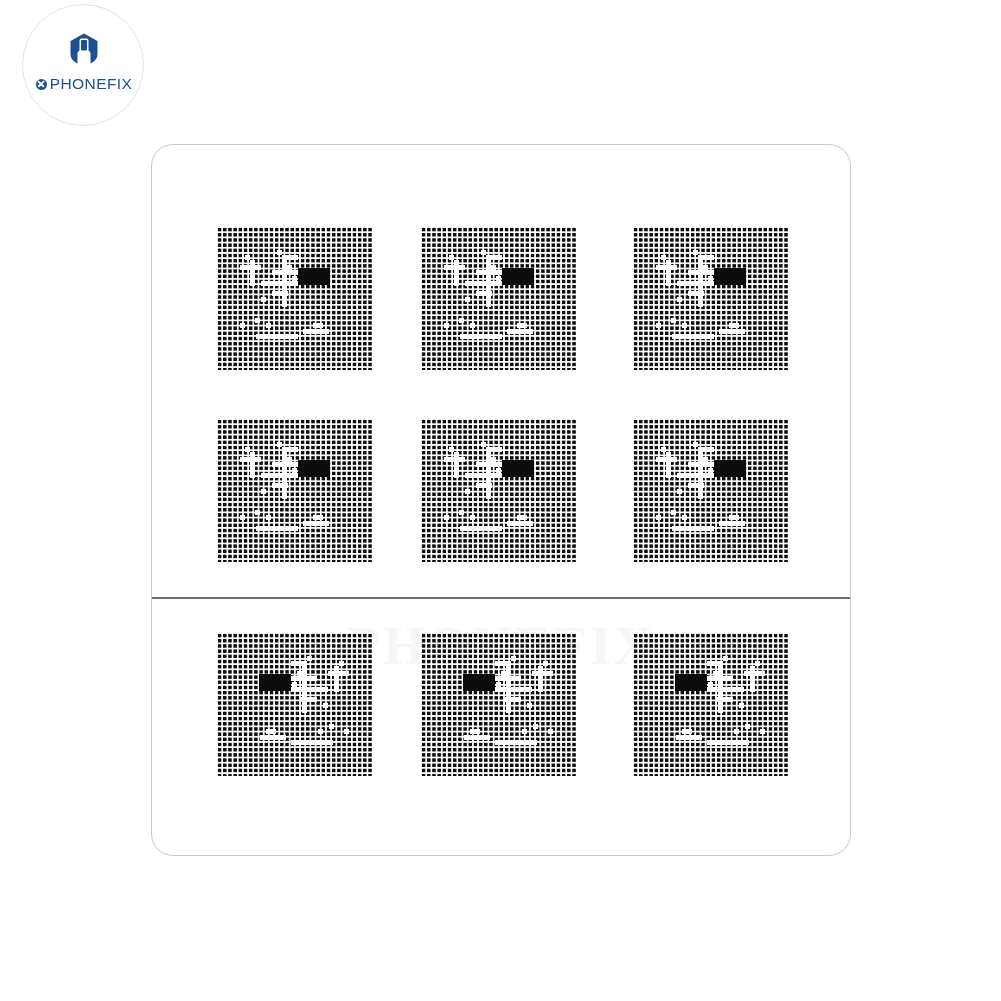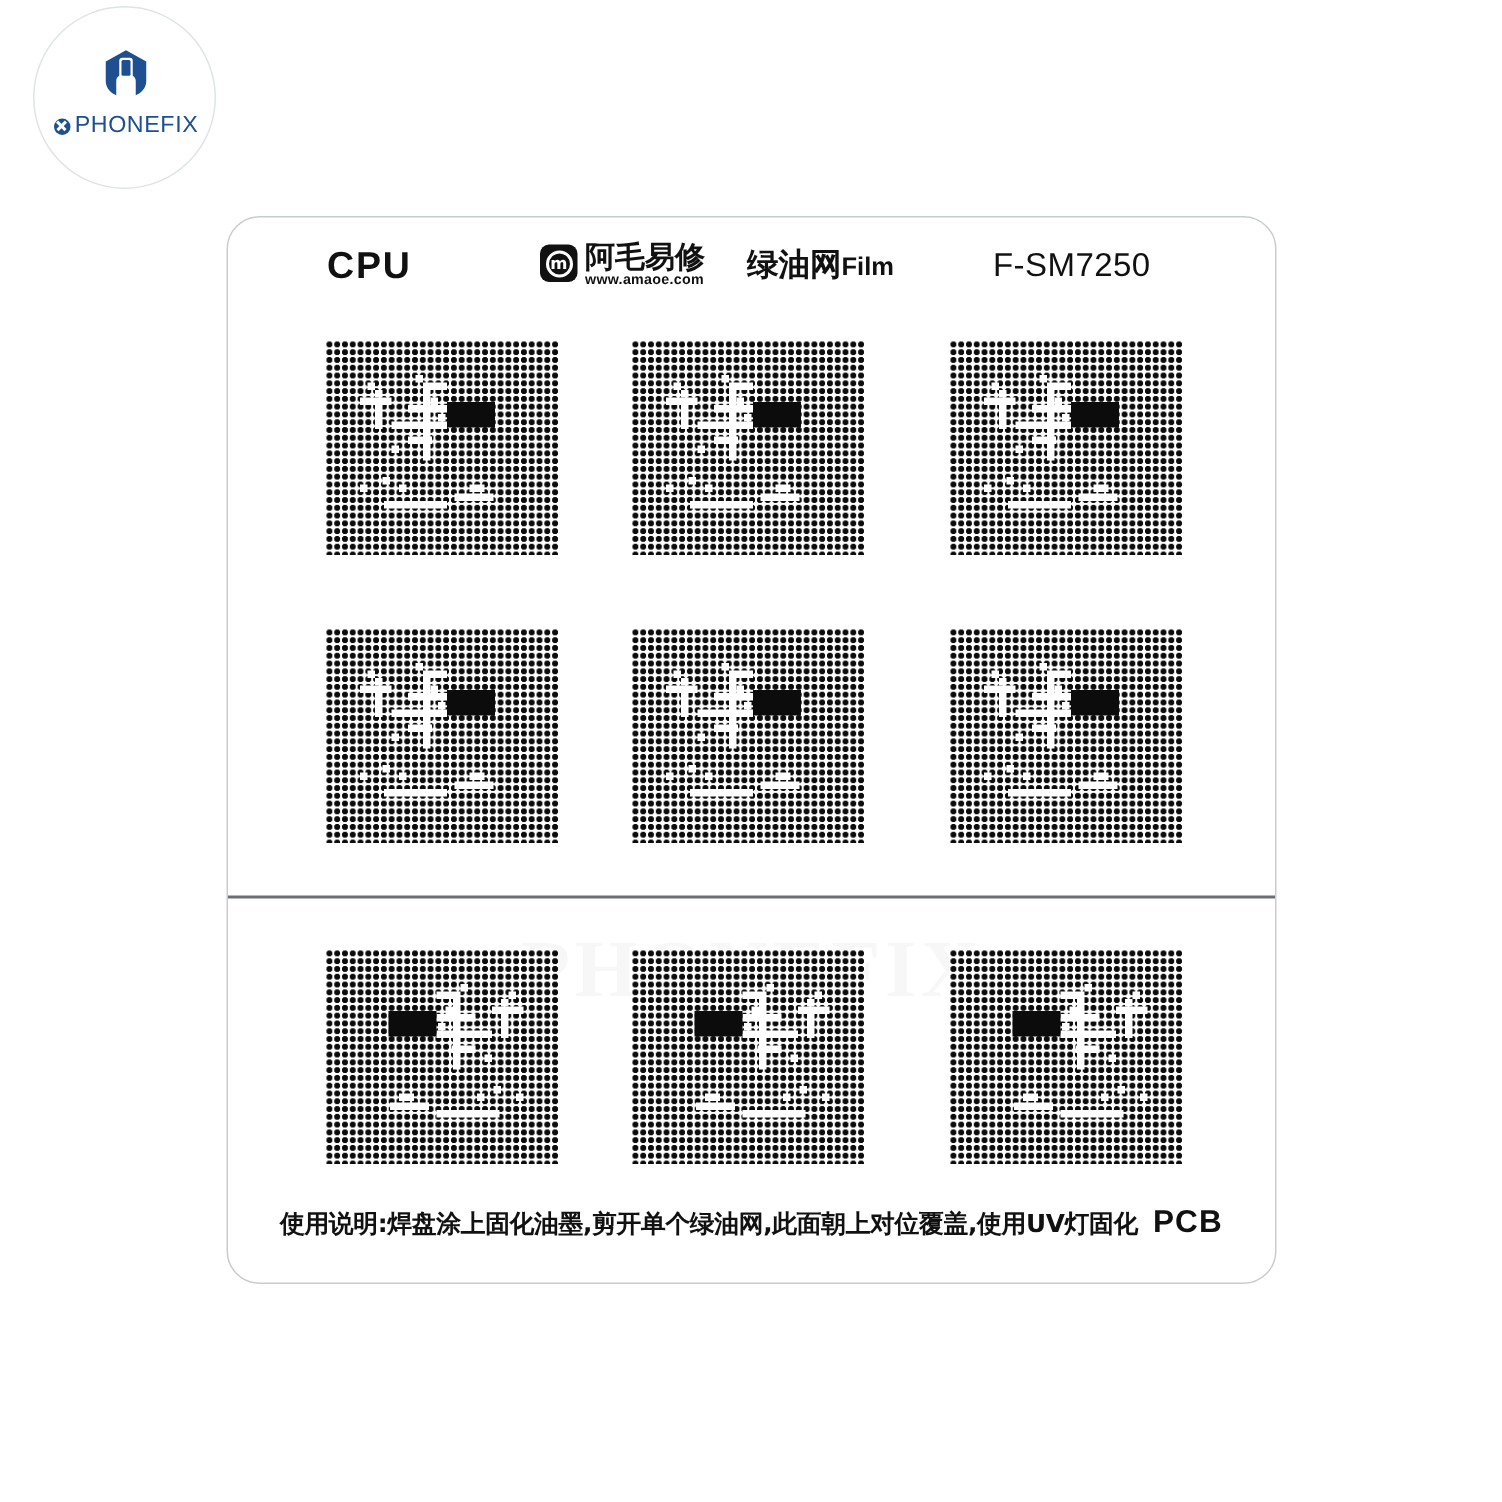--- a/index.html
+++ b/index.html
@@ -185,41 +185,20 @@
     </svg>
   </div>
   <div id="brand-wordmark">
     <span id="brand-dot"></span>
     <span id="brand-text">PHONEFIX</span>
   </div>
 </div>
 
 <div id="card">
 
-  <div id="card-header">
-    <div class="hdr" id="hdr-cpu">CPU</div>
-
-    <div class="hdr" id="hdr-amaoe">
-      <span id="amaoe-mark">
-        <span id="amaoe-mark-inner">
-          <span id="amaoe-m">m</span>
-        </span>
-      </span>
-      <span style="display:flex;flex-direction:column;">
-        <span id="amaoe-cn">阿毛易修</span>
-        <span id="amaoe-url">www.amaoe.com</span>
-      </span>
-    </div>
-
-    <div class="hdr" id="hdr-film">
-      <span>绿油网</span><span class="lat">Film</span>
-    </div>
-
-    <div class="hdr" id="hdr-model">F-SM7250</div>
-  </div>
 
   <div id="watermark">PHONEFIX</div>
 
   <div class="stencil-row" id="row1">
     <div class="stencil c1">
       <div class="void" style="left:28px;top:28px;width:5px;height:5px;"></div>
       <div class="void" style="left:33px;top:33px;width:5px;height:5px;"></div>
       <div class="void" style="left:23px;top:38px;width:21px;height:5px;"></div>
       <div class="void" style="left:33px;top:43px;width:5px;height:16px;"></div>
       <div class="void" style="left:60px;top:23px;width:5px;height:5px;"></div>
@@ -454,18 +433,14 @@
       <div class="void" style="left:101px;top:96px;width:5px;height:5px;"></div>
       <div class="void" style="left:74px;top:107px;width:42px;height:5px;"></div>
       <div class="void" style="left:43px;top:102px;width:26px;height:5px;"></div>
       <div class="void" style="left:49px;top:96px;width:10px;height:5px;"></div>
       <div class="pad" style="left:42px;top:41px;width:32px;height:17px;">
           <i></i>
         </div>
     </div>
   </div>
 
-  <div id="card-footer">
-    <span id="footer-cn">使用说明:焊盘涂上固化油墨,剪开单个绿油网,此面朝上对位覆盖,使用UV灯固化</span>
-    <span id="footer-pcb">PCB</span>
-  </div>
 
 </div>
 
 </body></html>

